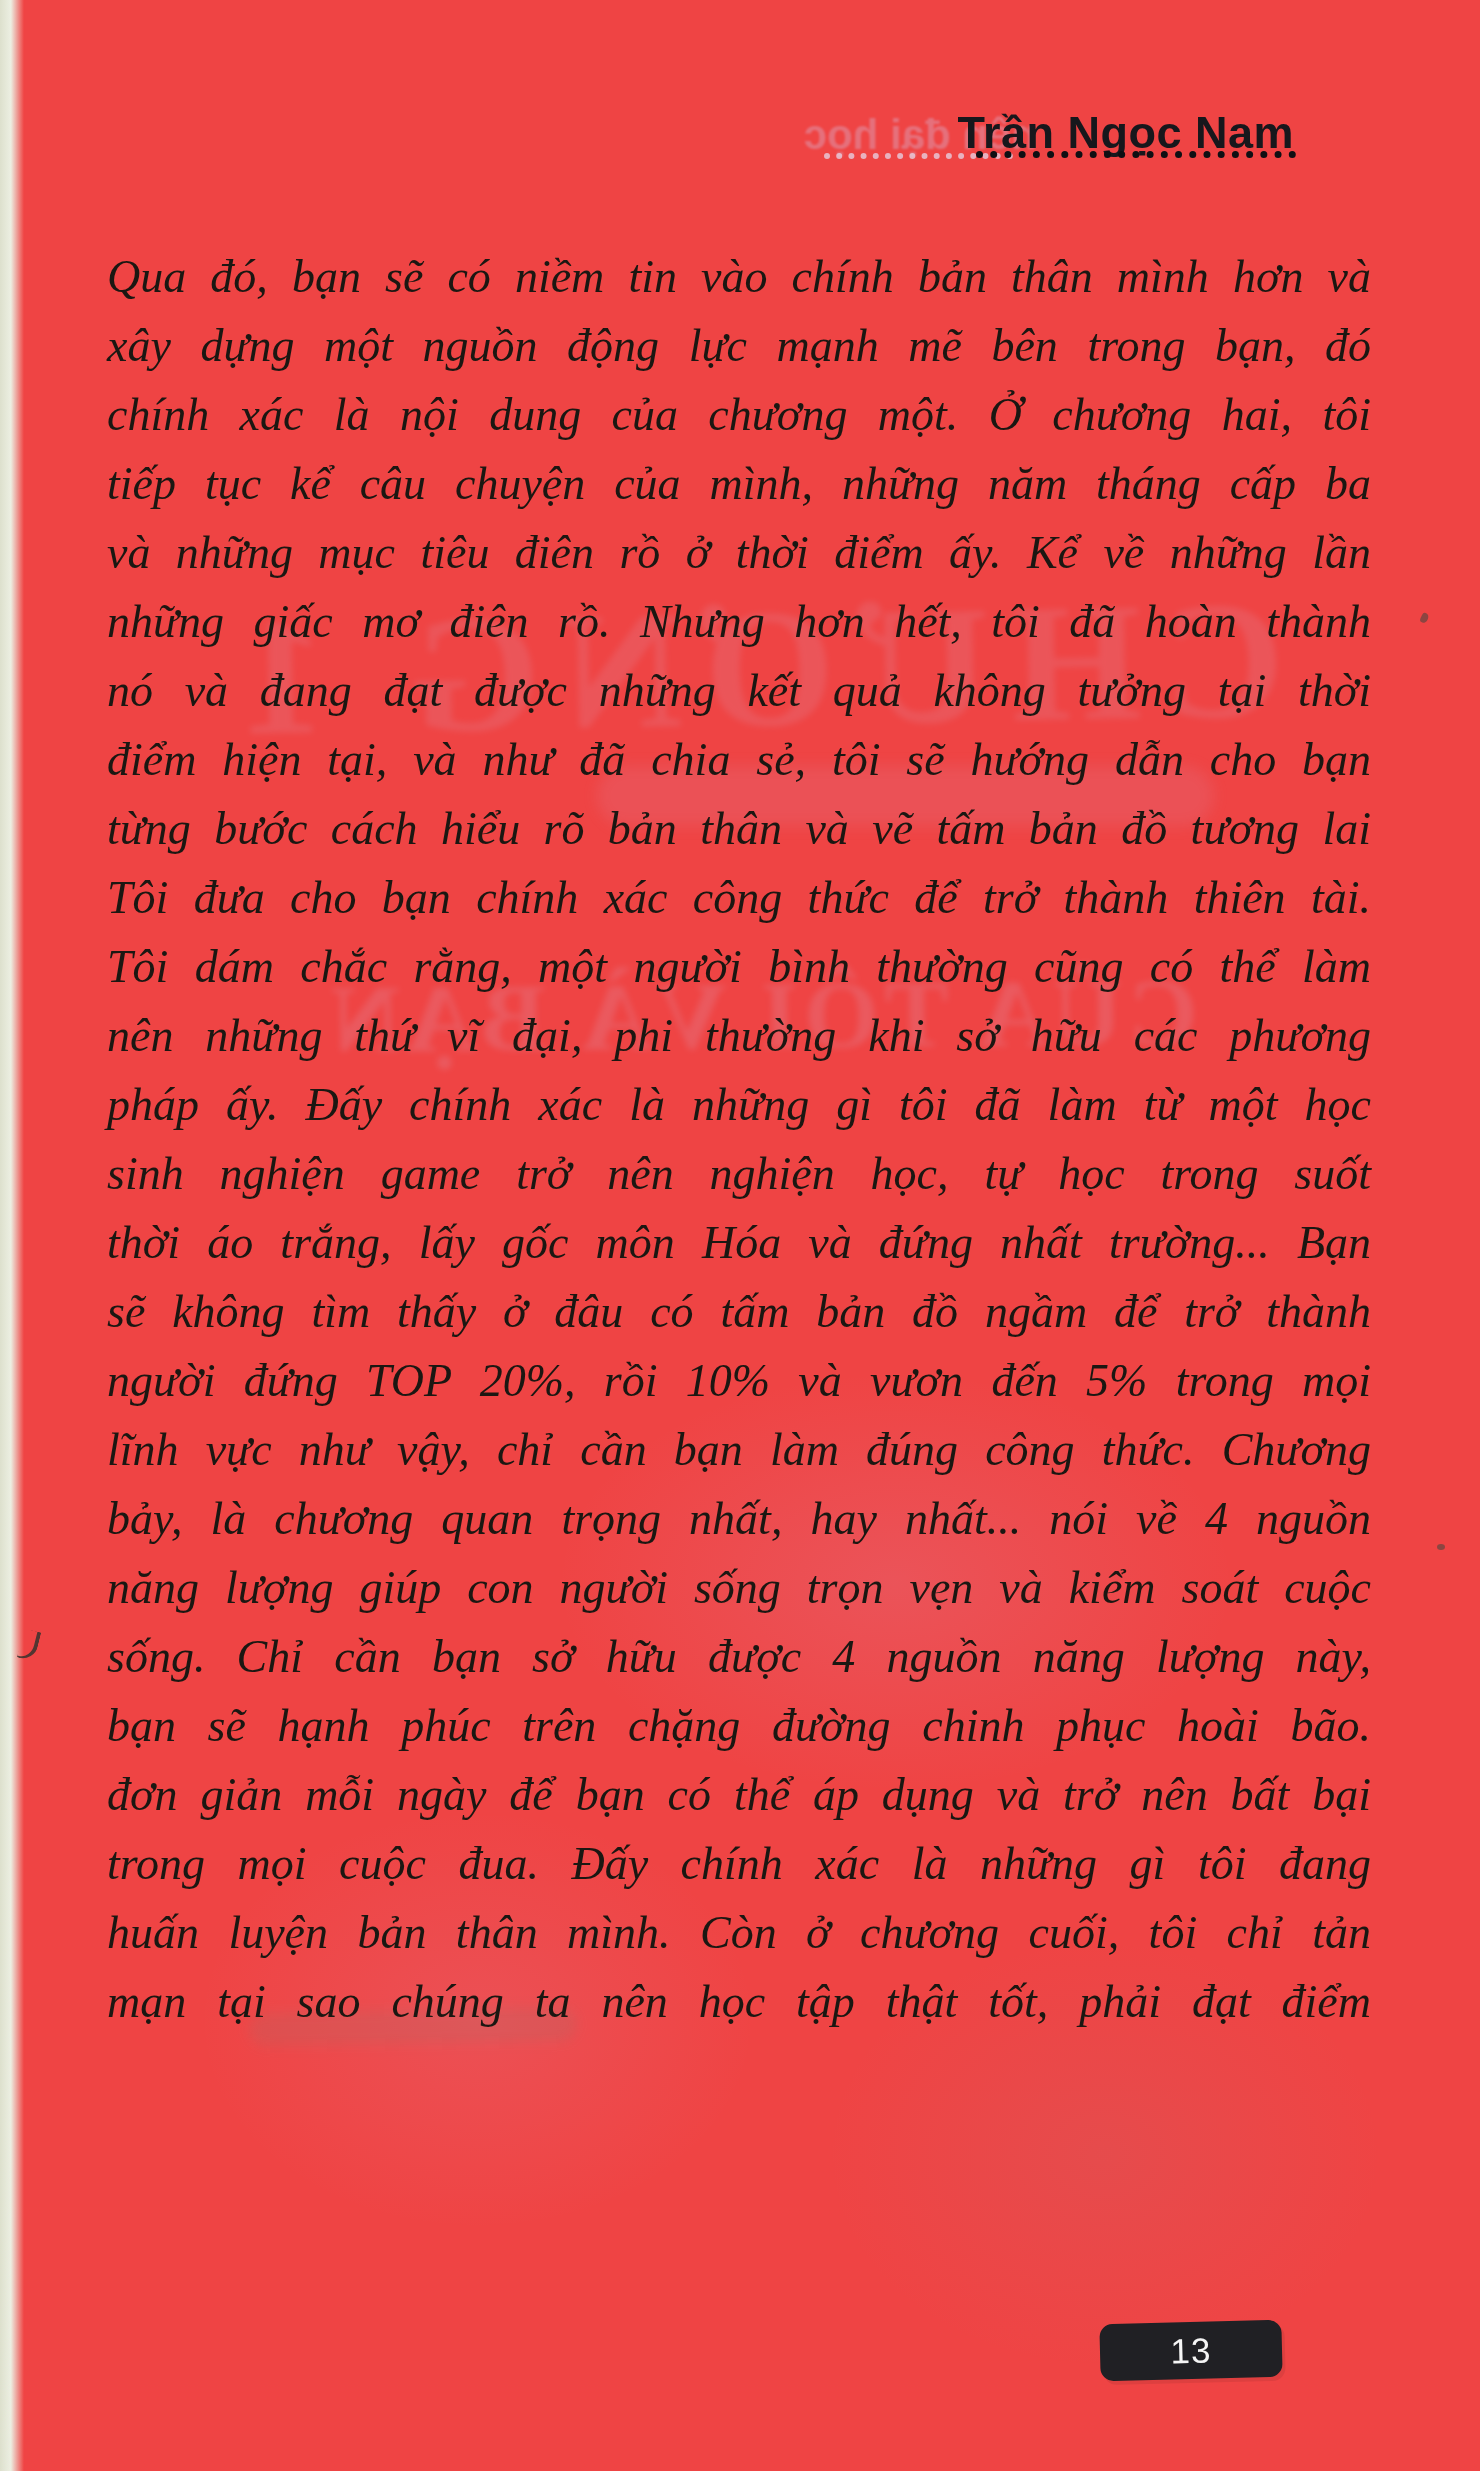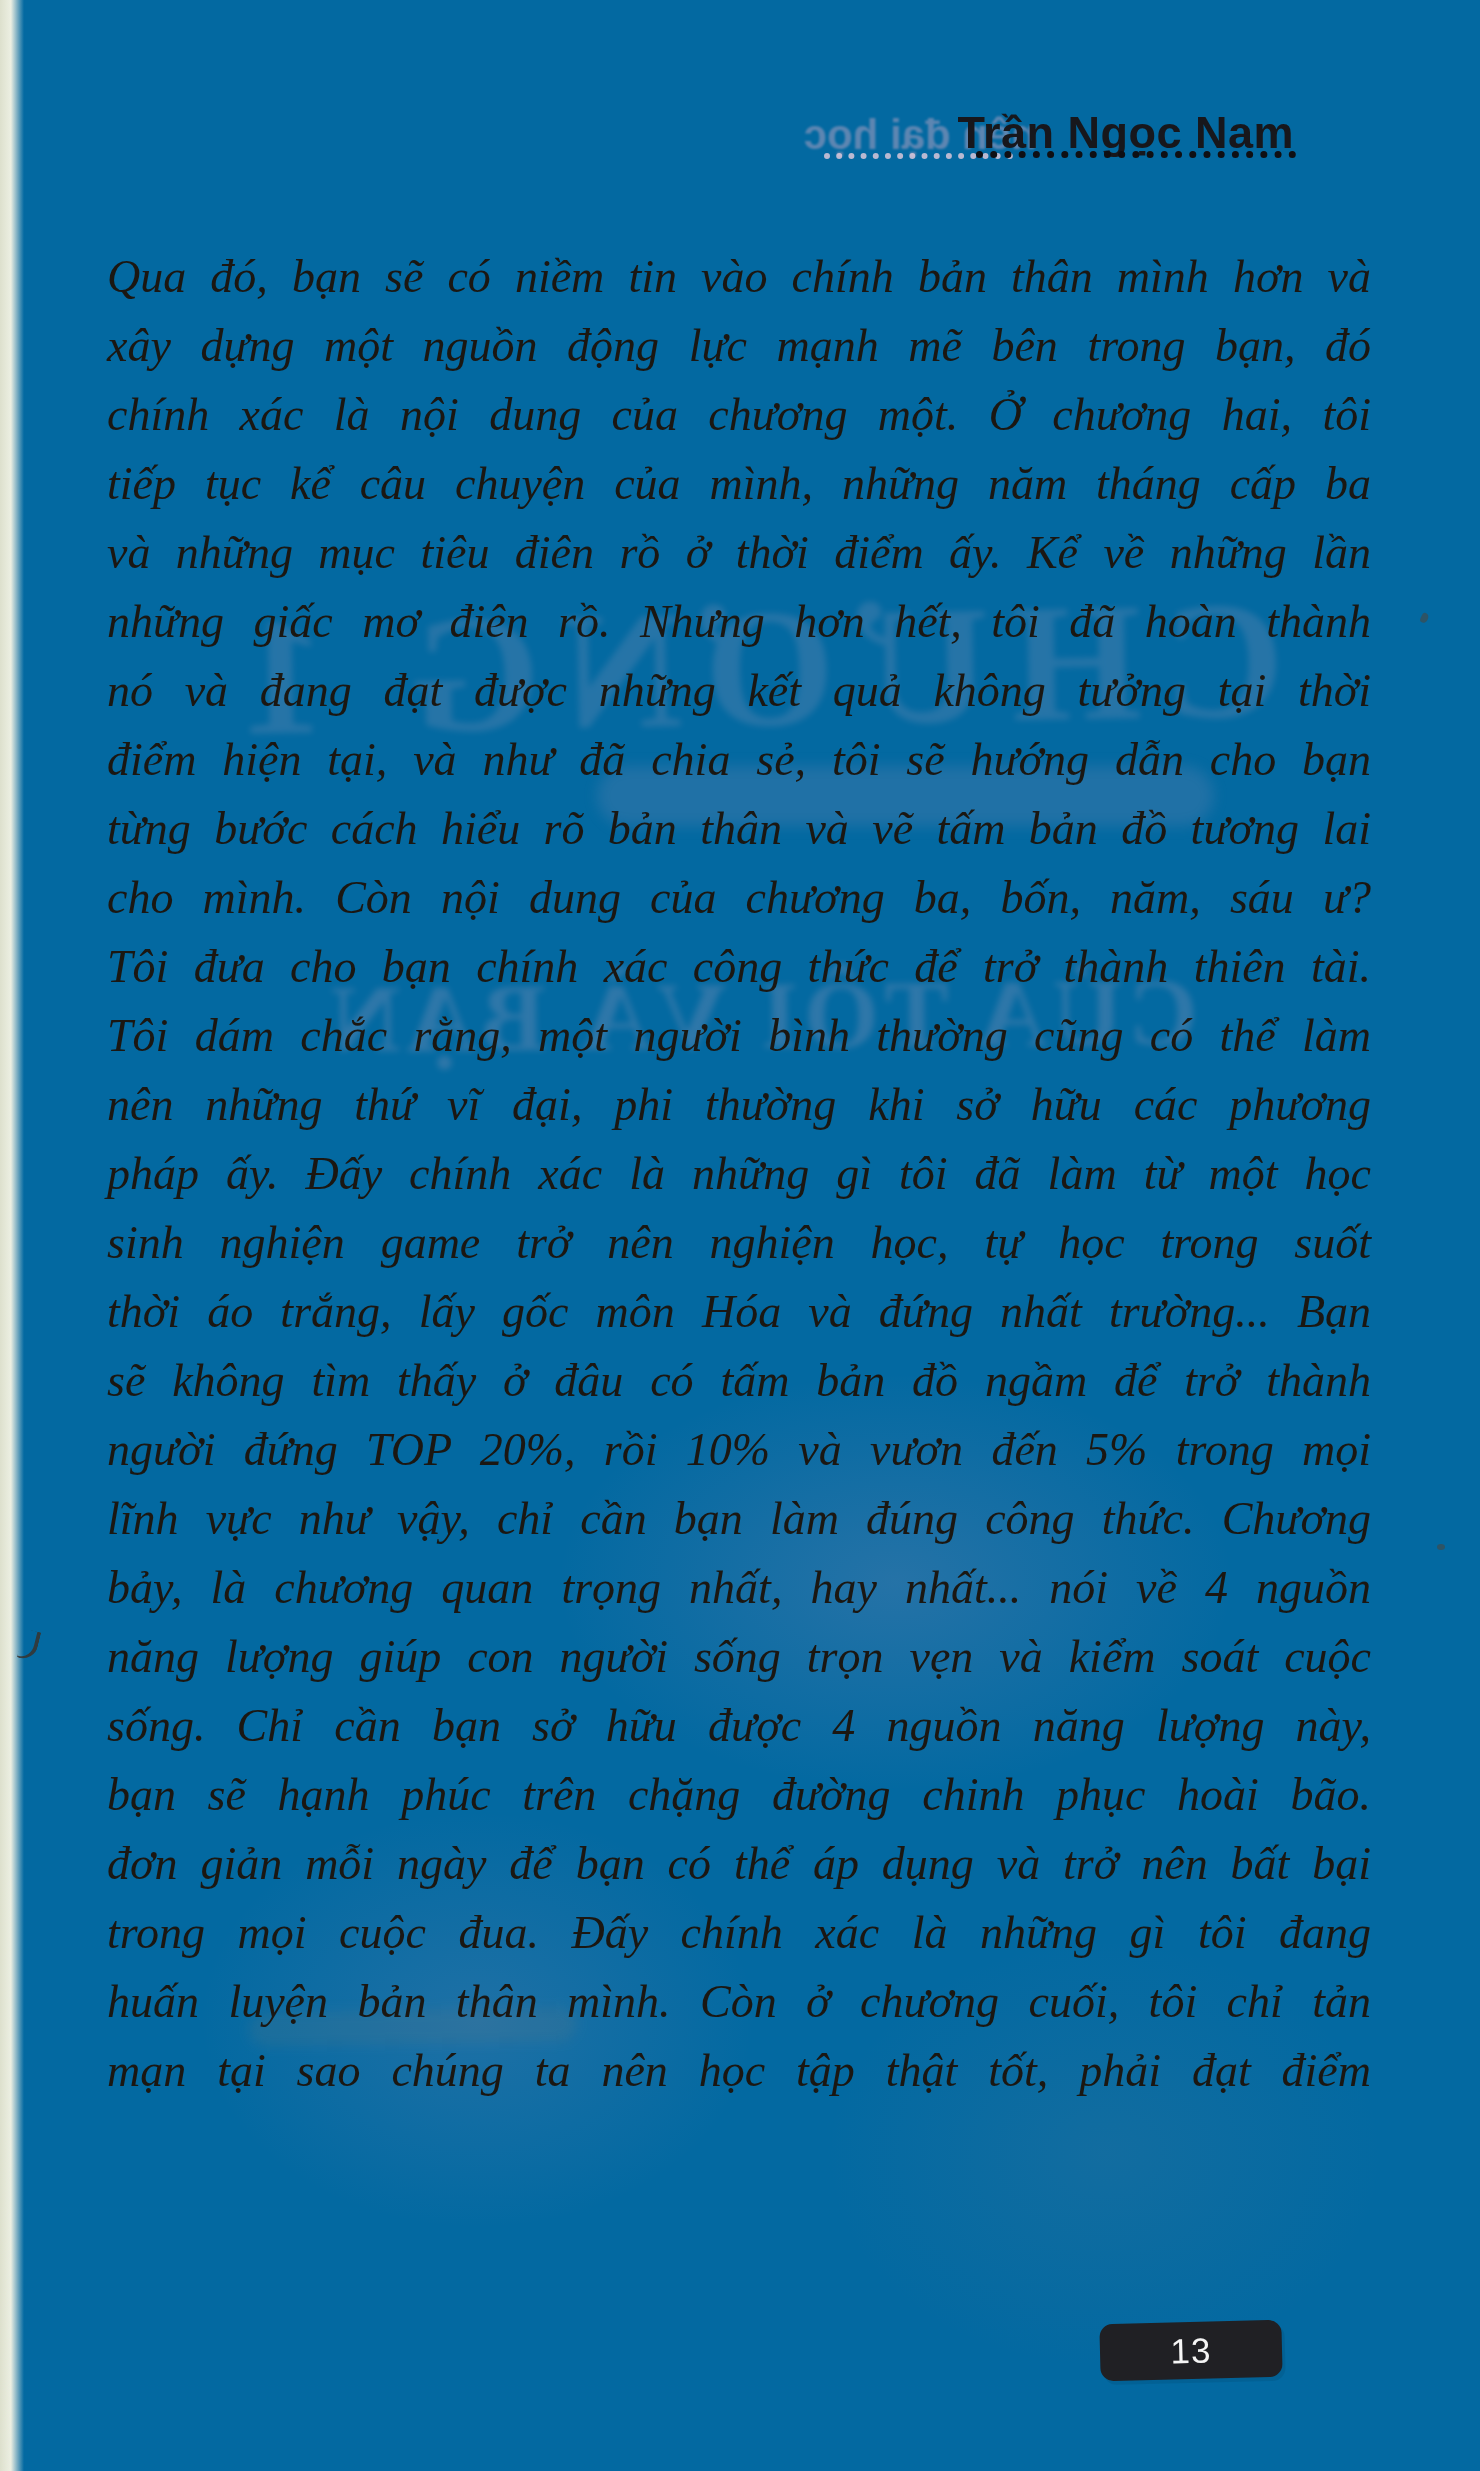--- a/index.html
+++ b/index.html
@@ -1,19 +1,19 @@
 <!DOCTYPE html>
 <html><head>
 <meta charset="utf-8">
 <style>
   html,body{margin:0;padding:0;background:#c8c8c8;}
   .page{
     position:relative;
     width:1481px;height:2472px;
-    background:#0369a1;
+    background:#ef4444;
     overflow:hidden;
     font-family:"Liberation Serif","DejaVu Serif",serif;
   }
   
   .paper-edge{
     position:absolute;left:0;top:0;bottom:0;width:24px;
     background:linear-gradient(90deg,#dde0cd 0%,#ecefe2 45%,rgba(255,255,255,0) 100%);
   }
   
   .running-header{
@@ -113,21 +113,20 @@
   <div class="body-text">
       <div class="text-line">Qua đó, bạn sẽ có niềm tin vào chính bản thân mình hơn và</div>
       <div class="text-line">xây dựng một nguồn động lực mạnh mẽ bên trong bạn, đó</div>
       <div class="text-line">chính xác là nội dung của chương một. Ở chương hai, tôi</div>
       <div class="text-line">tiếp tục kể câu chuyện của mình, những năm tháng cấp ba</div>
       <div class="text-line">và những mục tiêu điên rồ ở thời điểm ấy. Kể về những lần</div>
       <div class="text-line">những giấc mơ điên rồ. Nhưng hơn hết, tôi đã hoàn thành</div>
       <div class="text-line">nó và đang đạt được những kết quả không tưởng tại thời</div>
       <div class="text-line">điểm hiện tại, và như đã chia sẻ, tôi sẽ hướng dẫn cho bạn</div>
       <div class="text-line">từng bước cách hiểu rõ bản thân và vẽ tấm bản đồ tương lai</div>
-      <div class="text-line">cho mình. Còn nội dung của chương ba, bốn, năm, sáu ư?</div>
       <div class="text-line">Tôi đưa cho bạn chính xác công thức để trở thành thiên tài.</div>
       <div class="text-line">Tôi dám chắc rằng, một người bình thường cũng có thể làm</div>
       <div class="text-line">nên những thứ vĩ đại, phi thường khi sở hữu các phương</div>
       <div class="text-line">pháp ấy. Đấy chính xác là những gì tôi đã làm từ một học</div>
       <div class="text-line">sinh nghiện game trở nên nghiện học, tự học trong suốt</div>
       <div class="text-line">thời áo trắng, lấy gốc môn Hóa và đứng nhất trường... Bạn</div>
       <div class="text-line">sẽ không tìm thấy ở đâu có tấm bản đồ ngầm để trở thành</div>
       <div class="text-line">người đứng TOP 20%, rồi 10% và vươn đến 5% trong mọi</div>
       <div class="text-line">lĩnh vực như vậy, chỉ cần bạn làm đúng công thức. Chương</div>
       <div class="text-line">bảy, là chương quan trọng nhất, hay nhất... nói về 4 nguồn</div>

